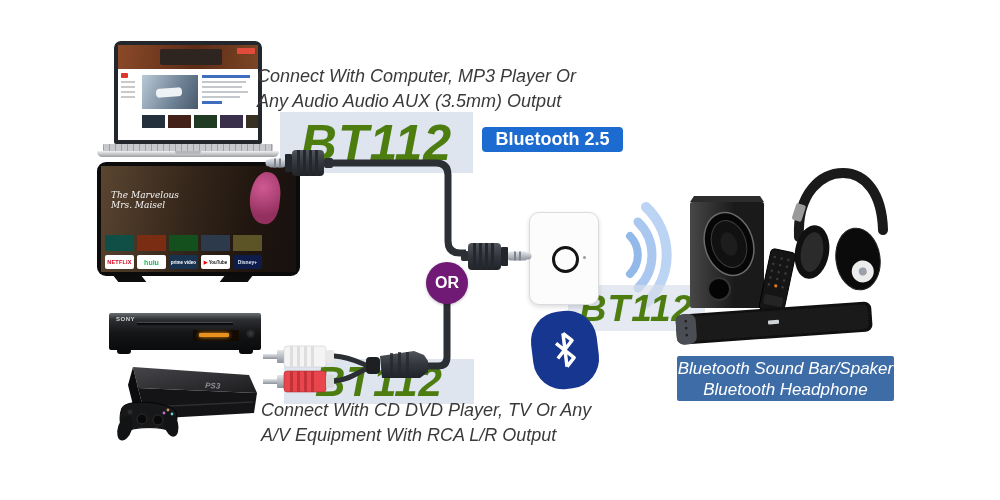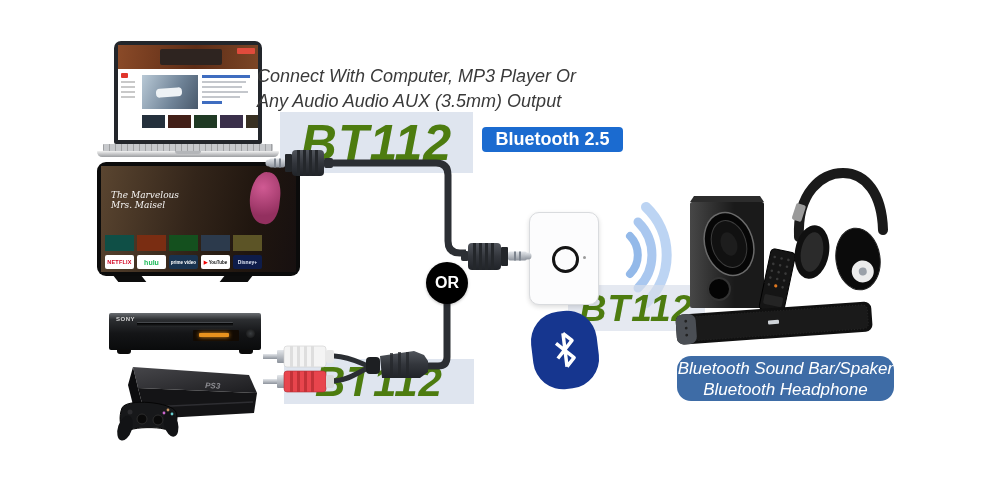--- a/index.html
+++ b/index.html
@@ -16,24 +16,24 @@
   .caption{position:absolute;font-style:italic;font-size:18px;line-height:25px;color:#3a3a3a;}
 
   
   .badge-bt5{position:absolute;left:482px;top:127px;width:141px;height:25px;background:#1B6BD0;
              border-radius:4px;color:#fff;font-size:18px;font-weight:600;display:flex;
              align-items:center;justify-content:center;}
   .badge-mode{position:absolute;left:472px;top:158px;width:183px;height:48px;background:#F7A119;
               border-radius:10px;color:#fff;font-size:15px;font-weight:700;line-height:21px;
               text-align:center;padding-top:3px;box-sizing:border-box;}
   .or-circle{position:absolute;left:426px;top:262px;width:42px;height:42px;border-radius:50%;
-             background:#000000;color:#fff;font-weight:700;font-size:16px;display:flex;
+             background:#701a75;color:#fff;font-weight:700;font-size:16px;display:flex;
              align-items:center;justify-content:center;box-shadow:0 1px 3px rgba(0,0,0,.25);}
   .out-label{position:absolute;left:677px;top:356px;width:217px;height:45px;background:#3E6CA6;
-             border-radius:14px;color:#fff;font-style:italic;font-size:17px;line-height:21px;
+             border-radius:2px;color:#fff;font-style:italic;font-size:17px;line-height:21px;
              text-align:center;padding-top:2px;box-sizing:border-box;}
 
   
   .lap-screen{position:absolute;left:114px;top:41px;width:148px;height:103px;background:#23262b;
               border-radius:7px 7px 2px 2px;padding:4px;box-sizing:border-box;}
   .lap-page{position:relative;width:100%;height:100%;background:#fff;overflow:hidden;}
   .lap-banner{position:absolute;left:0;top:0;width:100%;height:24px;
               background:linear-gradient(95deg,#8a4a28,#5d2c16 55%,#7b4526);}
   .lap-banner-car{position:absolute;left:42px;top:4px;width:62px;height:16px;background:#2e2420;border-radius:2px;}
   .lap-banner-chip{position:absolute;right:3px;top:3px;width:18px;height:6px;background:#e04b3c;border-radius:1px;}
@@ -380,14 +380,18 @@
   <div class="or-circle">OR</div>
   <div class="out-label">
     <span style="display:block;">Bluetooth Sound Bar/Spaker</span>
     <span style="display:block;">Bluetooth Headphone</span>
   </div>
 
   <div class="caption" style="left:257px;top:64px;">
     <span style="display:block;">Connect With Computer, MP3 Player Or</span>
     <span style="display:block;">Any Audio Audio AUX (3.5mm) Output</span>
   </div>
+  <div class="caption" style="left:261px;top:398px;">
+    <span style="display:block;">Connect With CD DVD Player, TV Or Any</span>
+    <span style="display:block;">A/V Equipment With RCA L/R Output</span>
+  </div>
 
 </div>
 
 </body></html>

